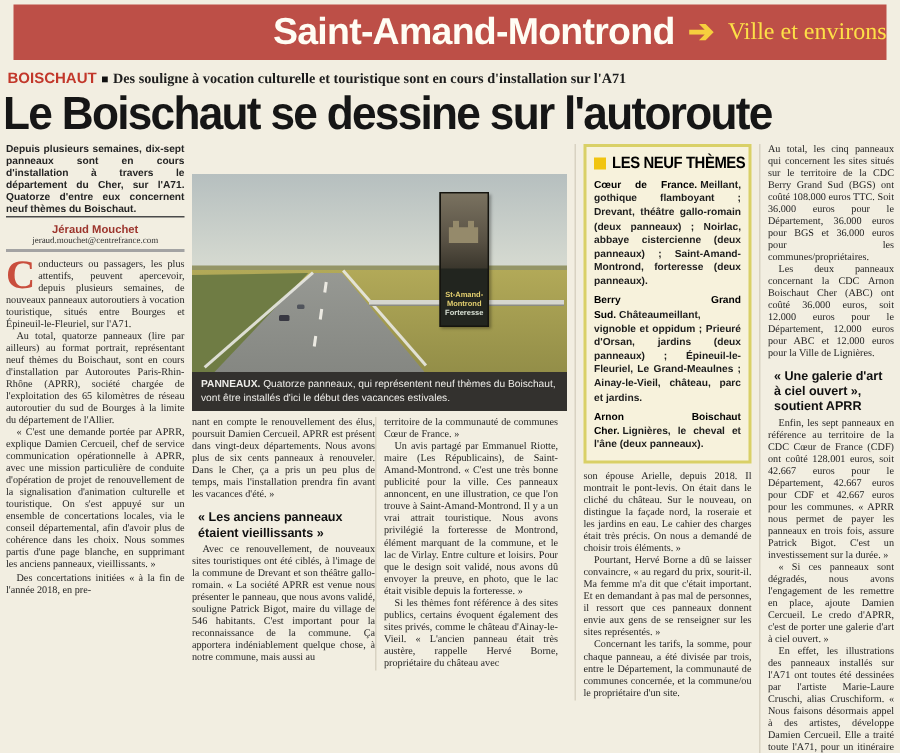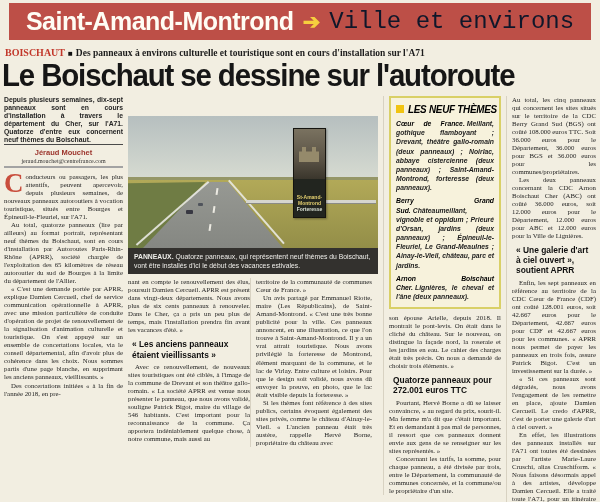--- a/index.html
+++ b/index.html
@@ -1,27 +1,27 @@
 <!DOCTYPE html>
 <html lang="fr"><head>
 <meta charset="utf-8">
 <style>
   html,body{margin:0;padding:0;background:#fff;}
   .page{width:600px;height:502px;background:#f2eee1;overflow:hidden;position:relative;
         font-family:"Liberation Serif",serif;padding-top:3px;box-sizing:border-box;}
   
   .banner{margin:0 9px;height:37px;background:#bd4f47;display:flex;align-items:center;
-          justify-content:center;gap:9px;}
+          justify-content:flex-end;gap:9px;}
   .banner-title{font-family:"Liberation Sans",sans-serif;font-weight:bold;font-size:25px;
                 color:#fffdf4;letter-spacing:-0.5px;}
   .banner-arrow{color:#f6cf3e;font-size:21px;font-weight:bold;font-family:"Liberation Sans",sans-serif;}
-  .banner-section{font-family:Liberation Mono, monospace;font-size:24px;color:#0f172a;}
+  .banner-section{font-family:Liberation Serif, serif;font-size:16px;color:#fde047;}
   
   .kicker{margin:7px 5px 0;font-size:9.5px;font-weight:bold;color:#1d1d1d;font-family:"Liberation Serif",serif;}
-  .kicker-label{color:#c2372a;font-family:Liberation Serif, serif;font-size:10px;margin-right:3px;}
+  .kicker-label{color:#c2372a;font-family:Liberation Sans, sans-serif;font-size:10px;margin-right:3px;}
   .kicker-bullet{margin-right:3px;font-size:8px;color:#111;}
   .headline{margin:1px 2px 0;font-family:"Liberation Sans",sans-serif;font-weight:bold;
             font-size:31px;color:#161616;letter-spacing:-1.2px;white-space:nowrap;
             display:inline-block;transform:scaleX(0.95);transform-origin:left;}
   
   .cols{display:flex;gap:5px;padding:2px 4px 0;align-items:flex-start;}
   .body p{margin:0;font-size:6.8px;line-height:1.18;text-align:justify;color:#242424;hyphens:auto;}
   .body p.indent{text-indent:7px;}
   .subhead{font-family:"Liberation Sans",sans-serif;font-weight:bold;font-size:8.4px;
            line-height:1.2;margin:5px 4px 3px;color:#101010;}
@@ -64,42 +64,42 @@
   .ph-car.c2{left:70px;top:87px;width:5px;height:3px;background:#50545c;}
   .caption{background:#33312e;color:#efeeea;font-family:"Liberation Sans",sans-serif;
            font-size:6.8px;line-height:1.35;padding:4px 6px;}
   .caption-label{font-weight:bold;}
   .mid-cols{display:flex;margin-top:4px;}
   .mid-col{width:122px;}
   .mid-col + .mid-col{border-left:1px solid #d8d2c2;padding-left:5px;width:116px;}
   
   .col4{width:112px;flex:none;border-left:1px solid #d8d2c2;padding-left:5px;}
   .col5{flex:1;border-left:1px solid #d8d2c2;padding-left:5px;min-width:0;}
-  .themes-box{border:2px solid #d9d067;background:#f7f2dc;padding:5px 5px 2px;margin-bottom:5px;font-style:italic;}
+  .themes-box{border:2px solid #d9d067;background:#f7f2dc;padding:5px 5px 2px;margin-bottom:5px;}
   .themes-title{display:flex;align-items:center;gap:4px;margin-bottom:4px;}
   .themes-square{width:8px;height:8px;background:#f1c411;flex:none;}
   .themes-title-text{font-family:"Liberation Sans",sans-serif;font-weight:bold;font-size:11px;
                      letter-spacing:-0.3px;white-space:nowrap;transform:scaleX(0.9);transform-origin:left;}
   .theme-item{font-family:"Liberation Sans",sans-serif;font-weight:bold;font-size:6.8px;
               line-height:1.35;text-align:justify;margin-bottom:4px;color:#1c1c1c;hyphens:auto;}
   .theme-lead{color:#000;margin-right:2px;}
 </style>
 </head>
 <body>
 
 <div class="page">
 
   <div class="banner">
     <span class="banner-title">Saint-Amand-Montrond</span>
     <span class="banner-arrow">➔</span>
     <span class="banner-section">Ville et environs</span>
   </div>
 
   <div class="kicker">
-    <span class="kicker-label">BOISCHAUT</span><span class="kicker-bullet">■</span><span>Des panneaux à environs culturelle et touristique sont en cours d'installation sur l'A71</span>
+    <span class="kicker-label">BOISCHAUT</span><span class="kicker-bullet">■</span><span>Des souligne à vocation culturelle et touristique sont en cours d'installation sur l'A71</span>
   </div>
 
   <h1 class="headline" style="margin-top:0;margin-bottom:0;">Le Boischaut se dessine sur l'autoroute</h1>
 
   <div class="cols">
 
     <div class="col1 body">
       <p class="lead">Depuis plusieurs semaines, dix-sept panneaux sont en cours d'installation à travers le département du Cher, sur l'A71. Quatorze d'entre eux concernent neuf thèmes du Boischaut.</p>
       <div class="byline">
         <div class="byline-name">Jéraud Mouchet</div>
@@ -167,21 +167,20 @@
           <span class="theme-lead">Cœur de France.</span><span>Meillant, gothique flamboyant ; Drevant, théâtre gallo-romain (deux panneaux) ; Noirlac, abbaye cistercienne (deux panneaux) ; Saint-Amand-Montrond, forteresse (deux panneaux).</span>
         </div>
         <div class="theme-item">
           <span class="theme-lead">Berry Grand Sud.</span><span>Châteaumeillant, vignoble et oppidum ; Prieuré d'Orsan, jardins (deux panneaux) ; Épineuil-le-Fleuriel, Le Grand-Meaulnes ; Ainay-le-Vieil, château, parc et jardins.</span>
         </div>
         <div class="theme-item">
           <span class="theme-lead">Arnon Boischaut Cher.</span><span>Lignières, le cheval et l'âne (deux panneaux).</span>
         </div>
       </div>
       <p>son épouse Arielle, depuis 2018. Il montrait le pont-levis. On était dans le cliché du château. Sur le nouveau, on distingue la façade nord, la roseraie et les jardins en eau. Le cahier des charges était très précis. On nous a demandé de choisir trois éléments. »</p>
-      <h4 class="subhead">Quatorze panneaux pour 272.001 euros TTC</h4>
       <p class="indent">Pourtant, Hervé Borne a dû se laisser convaincre, « au regard du prix, sourit-il. Ma femme m'a dit que c'était important. Et en demandant à pas mal de personnes, il ressort que ces panneaux donnent envie aux gens de se renseigner sur les sites représentés. »</p>
       <p class="indent">Concernant les tarifs, la somme, pour chaque panneau, a été divisée par trois, entre le Département, la communauté de communes concernée, et la commune/ou le propriétaire d'un site.</p>
     </div>
 
     <div class="col5 body">
       <p>Au total, les cinq panneaux qui concernent les sites situés sur le territoire de la CDC Berry Grand Sud (BGS) ont coûté 108.000 euros TTC. Soit 36.000 euros pour le Département, 36.000 euros pour BGS et 36.000 euros pour les communes/propriétaires.</p>
       <p class="indent">Les deux panneaux concernant la CDC Arnon Boischaut Cher (ABC) ont coûté 36.000 euros, soit 12.000 euros pour le Département, 12.000 euros pour ABC et 12.000 euros pour la Ville de Lignières.</p>
       <h4 class="subhead">« Une galerie d'art à ciel ouvert », soutient APRR</h4>
       <p class="indent">Enfin, les sept panneaux en référence au territoire de la CDC Cœur de France (CDF) ont coûté 128.001 euros, soit 42.667 euros pour le Département, 42.667 euros pour CDF et 42.667 euros pour les communes. « APRR nous permet de payer les panneaux en trois fois, assure Patrick Bigot. C'est un investissement sur la durée. »</p>
       <p class="indent">« Si ces panneaux sont dégradés, nous avons l'engagement de les remettre en place, ajoute Damien Cercueil. Le credo d'APRR, c'est de porter une galerie d'art à ciel ouvert. »</p>

